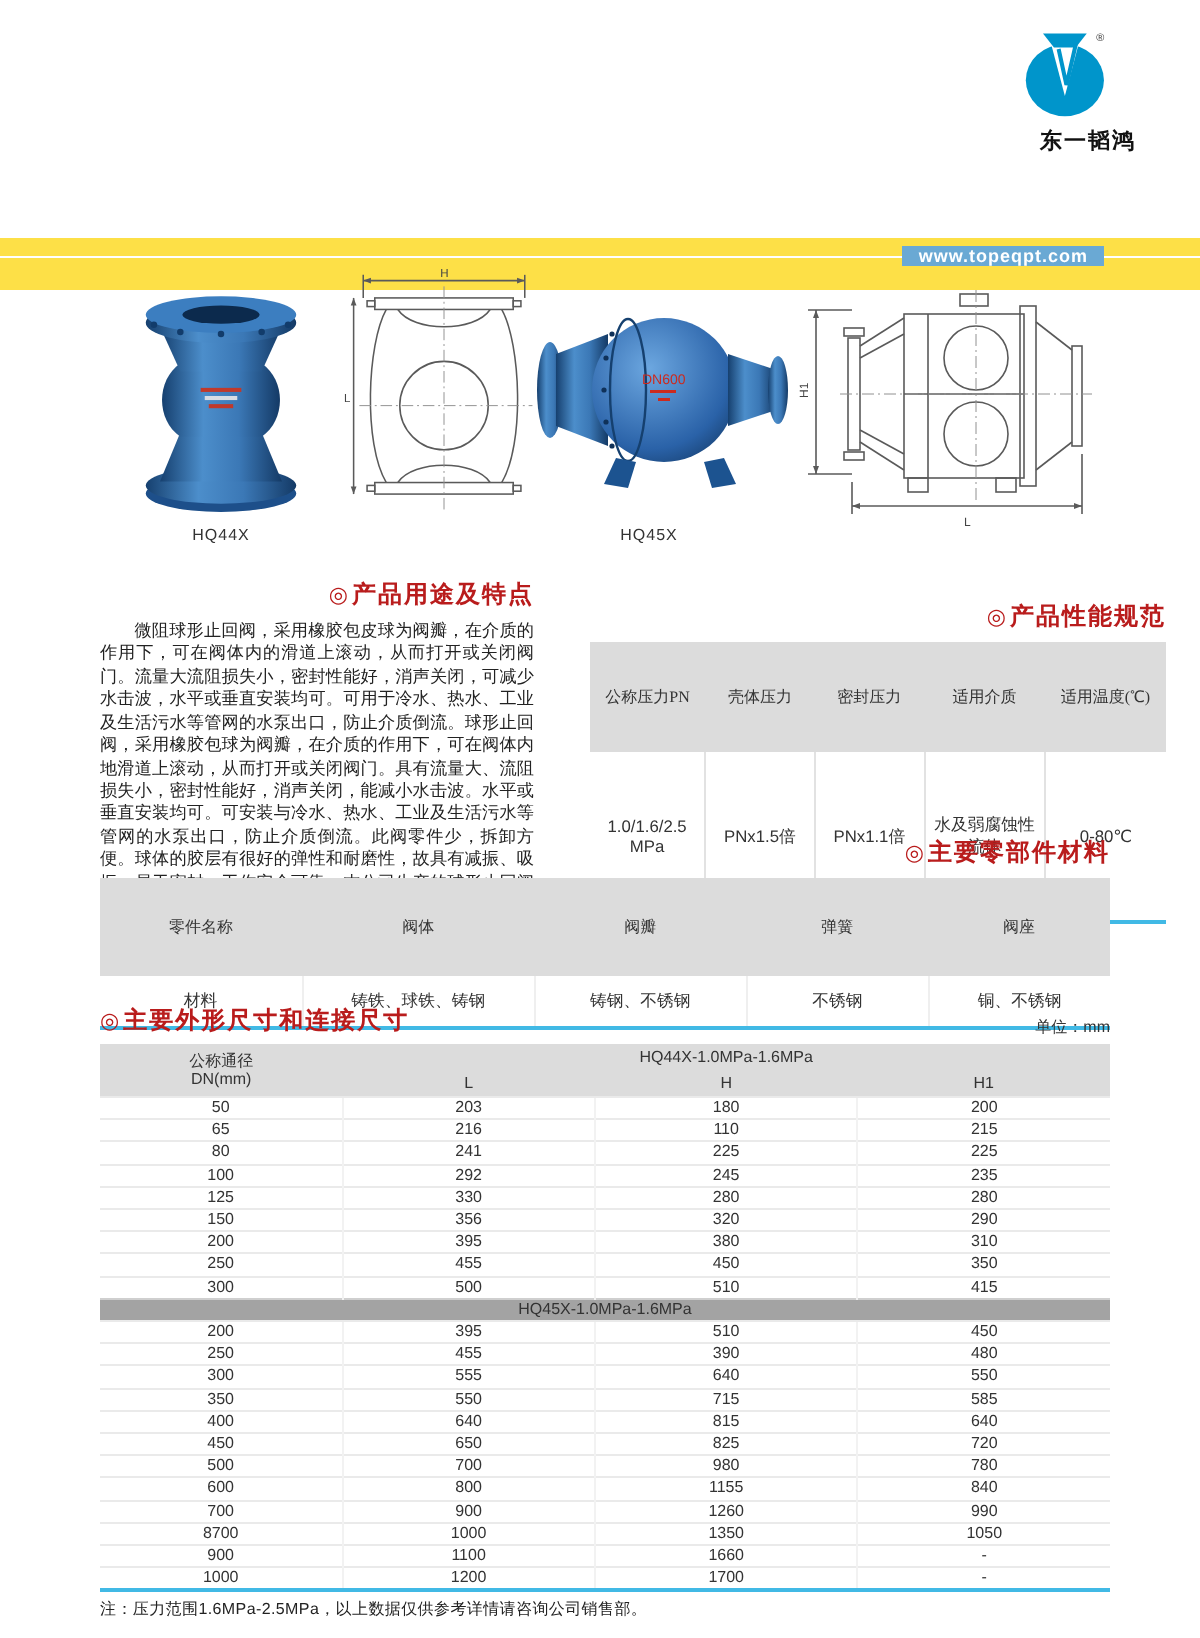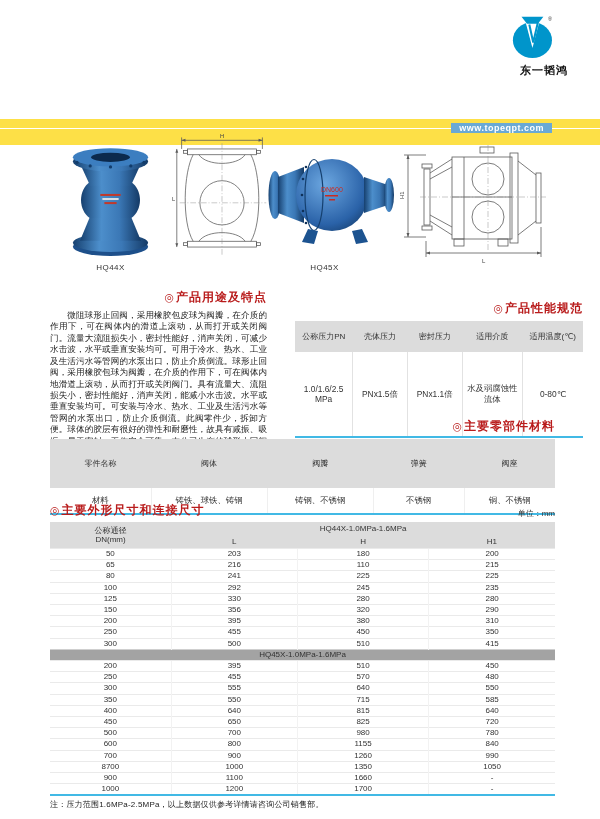--- a/index.html
+++ b/index.html
@@ -36,21 +36,21 @@
   .features p{margin:4px 0 0 0;font-size:8.6px;line-height:1.33;text-align:justify;text-indent:2em;color:#222;}
 
   
   table{border-collapse:collapse;width:100%;}
   th{background:#dcdcdc;font-weight:normal;font-size:8px;color:#333;}
   td{font-size:8.4px;color:#333;text-align:center;}
 
   
   .performance{position:absolute;left:267px;top:300px;width:288px;margin-left:28px;}
   .perf-table{margin-top:4px;border-bottom:2px solid #41b9e5;}
-  .perf-table th{padding:10px 1px;}
+  .perf-table th{padding:22px 1px;font-family:Liberation Serif, serif;}
   .perf-table td{height:84px;border-left:1px solid #e2e2e2;padding:0 3px;}
   .perf-table td:first-child{border-left:none;}
 
   
   .materials{position:absolute;left:50px;top:418px;width:505px;}
   .mat-table{margin-top:4px;border-bottom:2px solid #41b9e5;}
   .mat-table th{padding:19px 2px;}
   .mat-table td{padding:7px 2px;border-left:1px solid #efefef;}
   .mat-table td:first-child{border-left:none;}
 
@@ -353,21 +353,21 @@
       <tbody>
           <tr>
             <td>200</td>
             <td>395</td>
             <td>510</td>
             <td>450</td>
           </tr>
           <tr>
             <td>250</td>
             <td>455</td>
-            <td>570</td>
+            <td>390</td>
             <td>480</td>
           </tr>
           <tr>
             <td>300</td>
             <td>555</td>
             <td>640</td>
             <td>550</td>
           </tr>
           <tr>
             <td>350</td>

